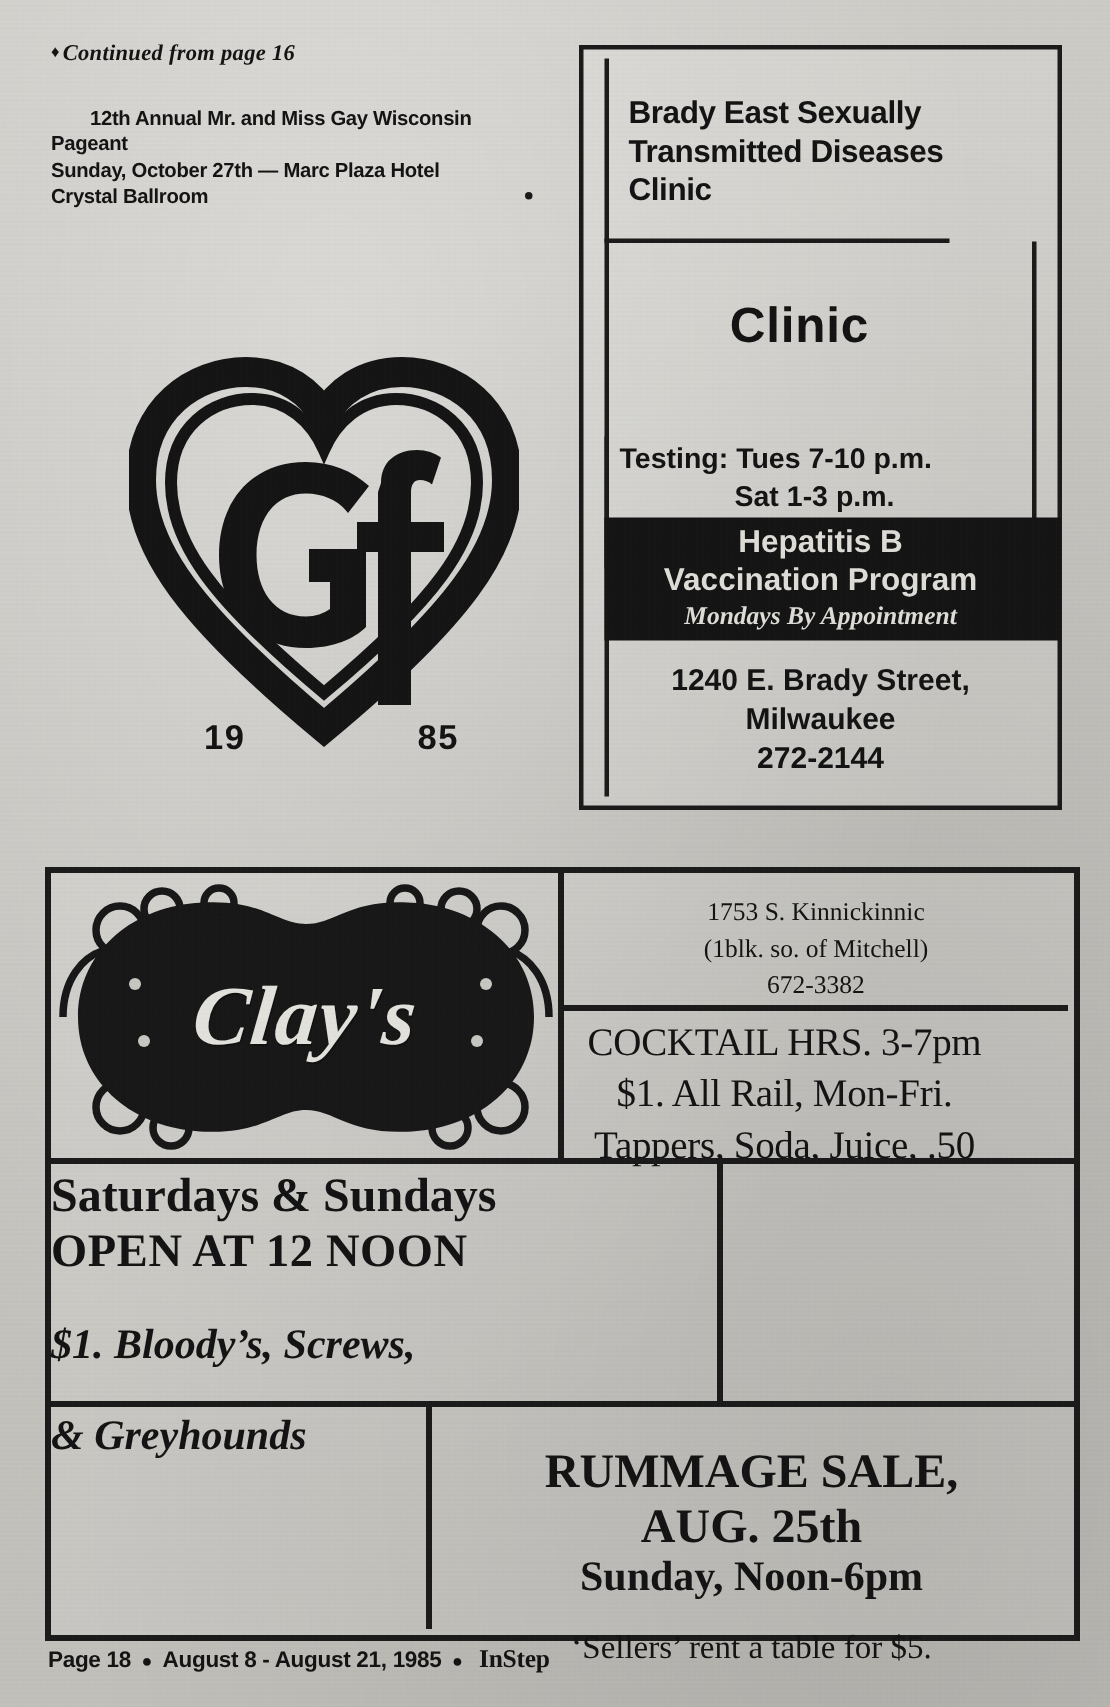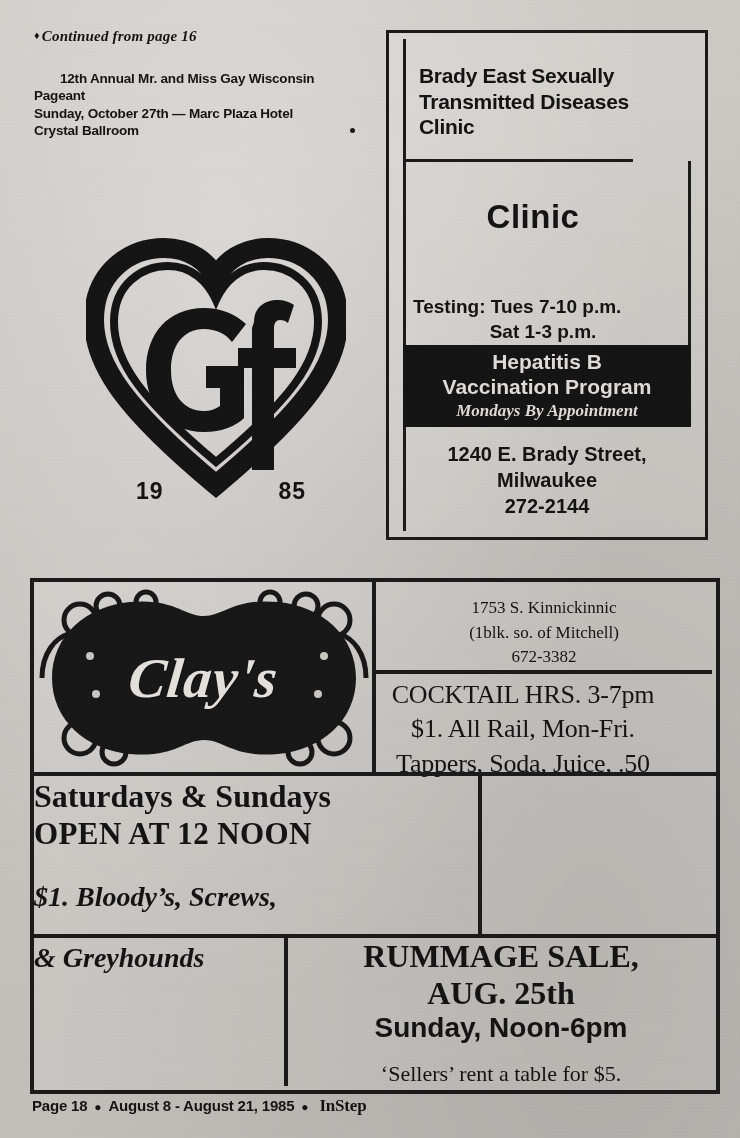--- a/index.html
+++ b/index.html
@@ -171,21 +171,21 @@
     line-height: 1.3;
   }
   .best-testing .r2 { display:block; text-align:center; padding-right: 20px;}
   .best-black {
     position: absolute;
     left: 14px;
     top: 312px;
     width: 288px;
     background: #151515;
     color: #dedcd7;
-    padding: 5px 0 6px 0;
+    padding: 5px 16px 6px 0;
     text-align: center;
   }
   .best-black .hb {
     font-family: "Liberation Sans", sans-serif;
     font-weight: bold;
     font-size: 21px;
     line-height: 1.18;
     display:block;
   }
   .best-black .hb-sub {
@@ -303,29 +303,30 @@
     top: 356px;
     width: 422px;
     text-align: center;
     line-height: 1.16;
   }
   .clays-rummage .r1 {
     font-family: "Liberation Serif", serif;
     font-weight: bold;
     font-size: 32px;
     display:block;
+    margin-top:24px;
   }
   .clays-rummage .r2 {
     font-family: "Liberation Serif", serif;
     font-weight: bold;
     font-size: 32px;
     display:block;
   }
   .clays-rummage .r3 {
-    font-family: Liberation Sans, sans-serif;
+    font-family: Liberation Serif, serif;
     font-weight: bold;
     font-size: 28px;
     display:block;
   }
   .clays-rummage .r4 {
     font-family: "Liberation Serif", serif;
     font-size: 22px;
     display:block;
     margin-top: 16px;
   }

